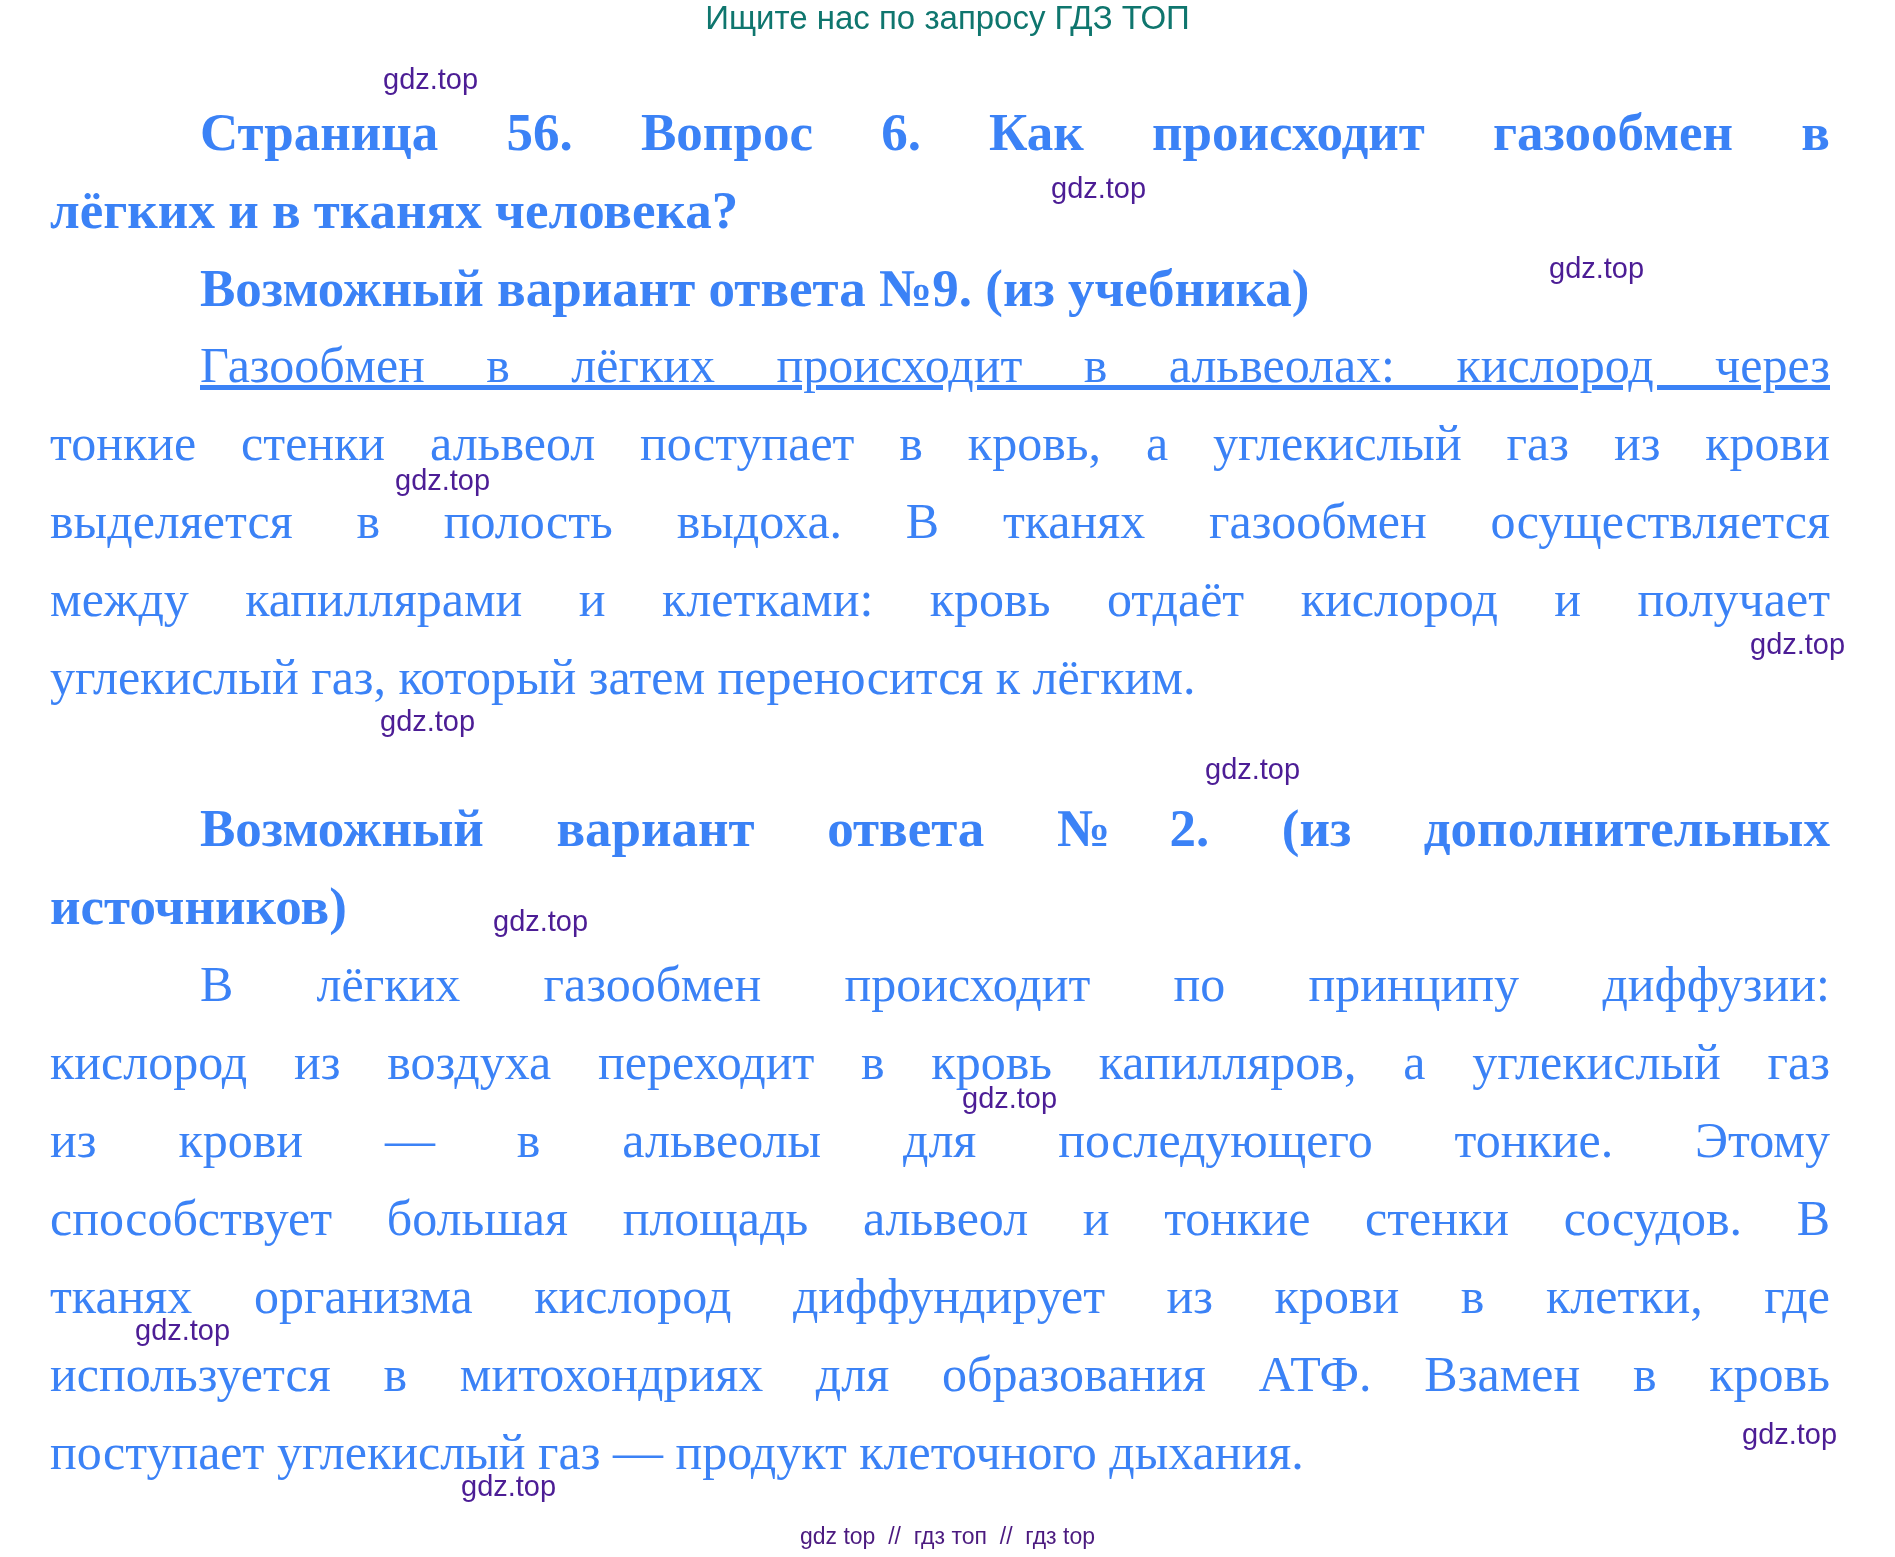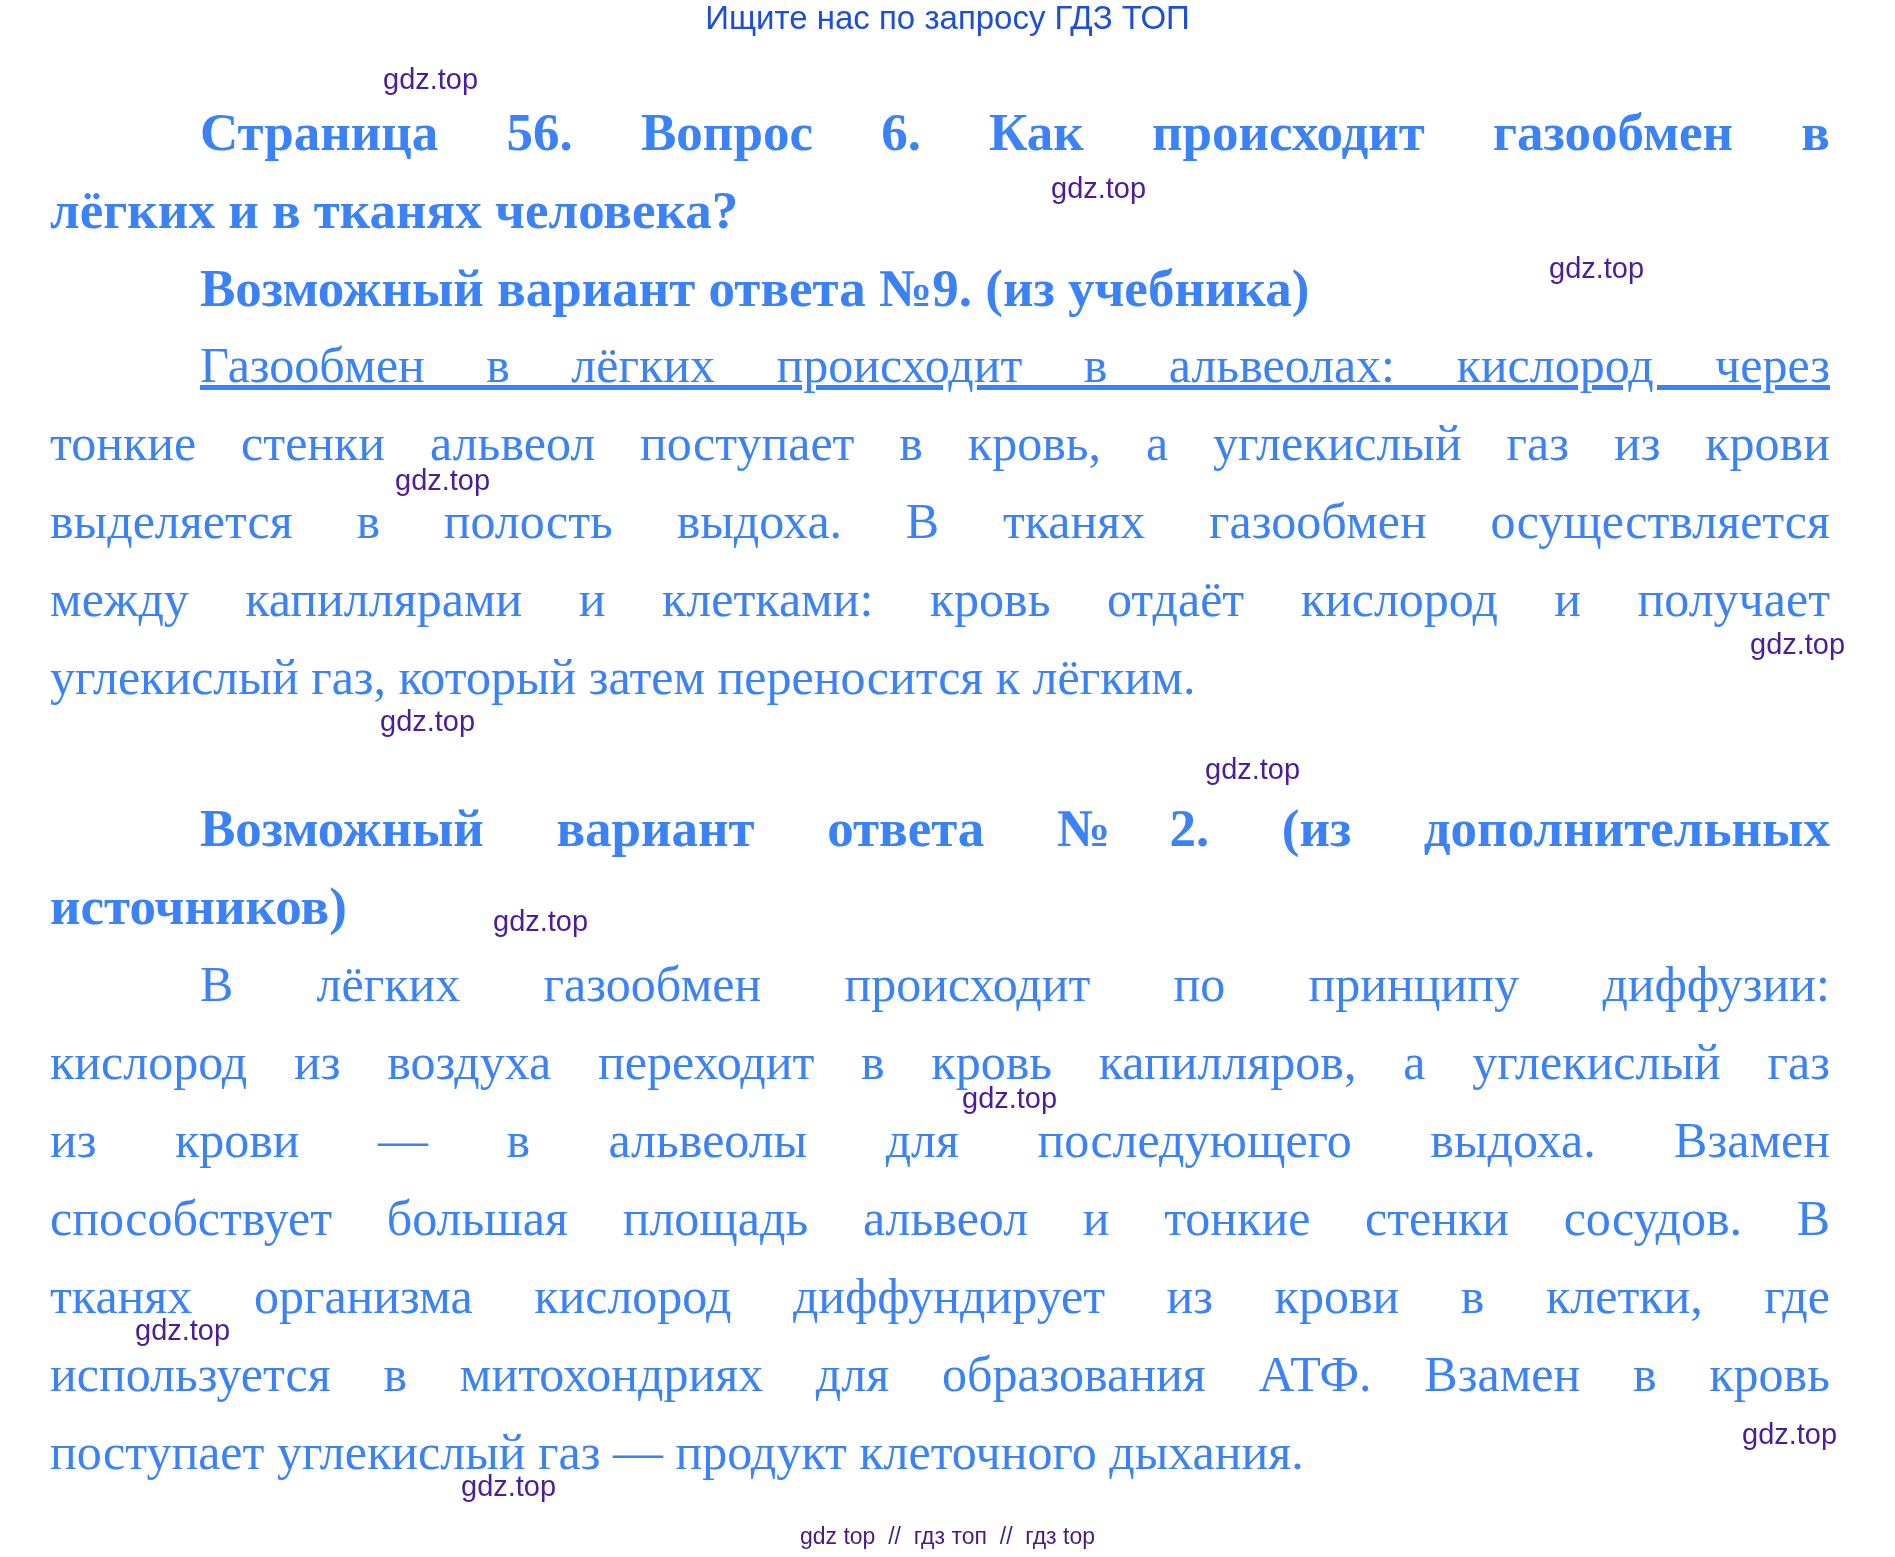--- a/index.html
+++ b/index.html
@@ -1,20 +1,20 @@
 <!DOCTYPE html>
 <html><head>
 <meta charset="utf-8">
 <style>
   html, body { margin:0; padding:0; background:#ffffff; }
   body { width:1895px; height:1557px; position:relative; overflow:hidden; }
   .top-banner {
     position:absolute; left:0; width:1895px; top:0; height:36px;
     text-align:center; font-family:"Liberation Sans", sans-serif;
-    font-size:33px; line-height:36px; color:#1d4ed8;
+    font-size:33px; line-height:36px; color:#0f766e;
   }
   .line {
     position:absolute; left:50px; width:1780px; height:70px; line-height:70px;
     font-family:"Liberation Serif", serif; color:#3b82f6; white-space:nowrap;
   }
   .line.just { text-align:justify; text-align-last:justify; white-space:normal; }
   .line.indent { left:200px; width:1630px; }
   .bold { font-weight:bold; font-size:53px; }
   .reg { font-size:50px; }
   .wm {
@@ -41,21 +41,21 @@
 <div class="line reg just" style="top:408px;">тонкие стенки альвеол поступает в кровь, а углекислый газ из крови</div>
 <div class="line reg just" style="top:486px;">выделяется в полость выдоха. В тканях газообмен осуществляется</div>
 <div class="line reg just" style="top:564px;">между капиллярами и клетками: кровь отдаёт кислород и получает</div>
 <div class="line reg" style="top:642px;">углекислый газ, который затем переносится к лёгким.</div>
 
 <div class="line bold just indent" style="top:793px;">Возможный вариант ответа №2. (из дополнительных</div>
 <div class="line bold" style="top:871px;">источников)</div>
 
 <div class="line reg just indent" style="top:949px;">В лёгких газообмен происходит по принципу диффузии:</div>
 <div class="line reg just" style="top:1027px;">кислород из воздуха переходит в кровь капилляров, а углекислый газ</div>
-<div class="line reg just" style="top:1105px;">из крови — в альвеолы для последующего выдоха. Взамен</div>
+<div class="line reg just" style="top:1105px;">из крови — в альвеолы для последующего тонкие. Этому</div>
 <div class="line reg just" style="top:1183px;">способствует большая площадь альвеол и тонкие стенки сосудов. В</div>
 <div class="line reg just" style="top:1261px;">тканях организма кислород диффундирует из крови в клетки, где</div>
 <div class="line reg just" style="top:1339px;">используется в митохондриях для образования АТФ. Взамен в кровь</div>
 <div class="line reg" style="top:1417px;">поступает углекислый газ — продукт клеточного дыхания.</div>
 
 <div class="wm" style="left:383px; top:63px;">gdz.top</div>
 <div class="wm" style="left:1051px; top:172px;">gdz.top</div>
 <div class="wm" style="left:1549px; top:252px;">gdz.top</div>
 <div class="wm" style="left:395px; top:464px;">gdz.top</div>
 <div class="wm" style="left:1750px; top:628px;">gdz.top</div>

